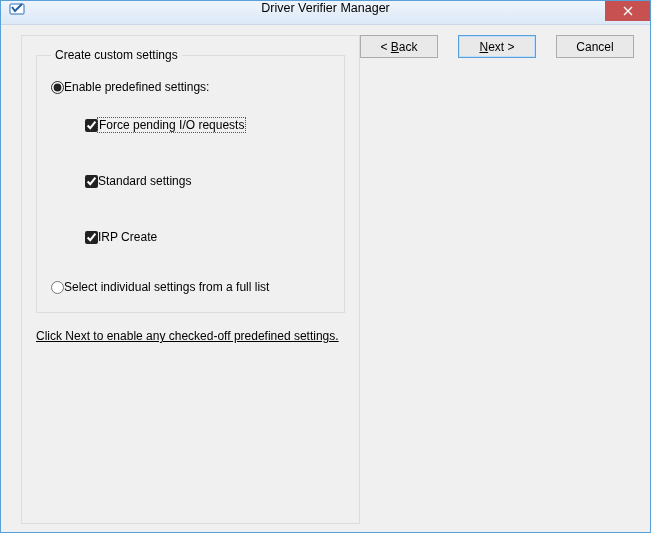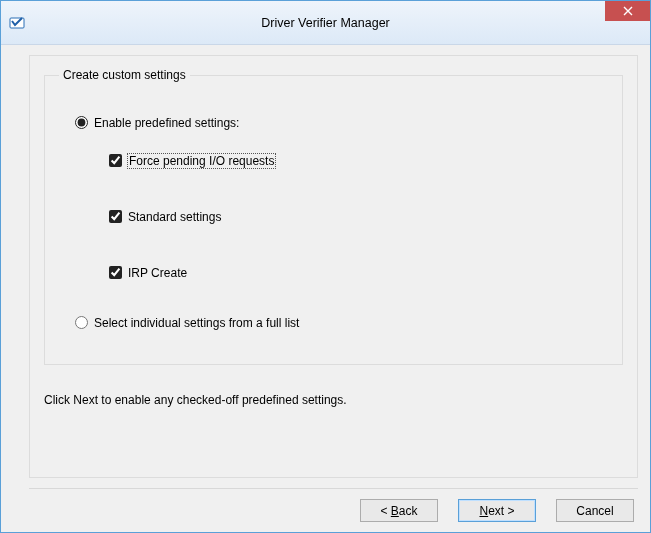--- a/index.html
+++ b/index.html
@@ -11,24 +11,24 @@
     color: #000;
   }
   .window {
     width: 651px; height: 533px;
     border: 1px solid #5aa0d8;
     background: #f0f0f0;
     display: flex; flex-direction: column;
     position: relative;
   }
   .titlebar {
-    height: 44px;
+    height: 24px;
     background: linear-gradient(#eef4fb, #dce9f7);
     border-bottom: 1px solid #c9d7e8;
-    display: flex; align-items: center;
+    display: flex; 
     position: relative;
   }
   .title-icon {
     width: 16px; height: 16px;
     margin: 0 6px 0 8px;
     display: flex; align-items: center; justify-content: center;
   }
   .title-text {
     position: absolute;
     left: 0; right: 0;
@@ -42,22 +42,22 @@
     width: 45px; height: 20px;
     background: #c75050;
     color: #fff;
     display: flex; align-items: center; justify-content: center;
     font-size: 13px; line-height: 1;
     cursor: pointer;
   }
   .client {
     flex: 1;
     background: #f0f0f0;
-    padding: 10px 12px 8px 28px;
-    display: flex; flex-direction: column;
+    padding: 10px 12px 8px 20px;
+    display: flex; flex-direction: row;
   }
   .panel {
     flex: 1;
     background: #f0f0f0;
     border: 1px solid #dcdcdc;
     padding: 12px 14px 10px 14px;
     display: flex; flex-direction: column;
     position: relative;
   }
   fieldset.group {
@@ -65,39 +65,39 @@
     border-radius: 0;
     margin: 0; padding: 18px 14px 18px 14px;
     position: relative;
   }
   fieldset.group > legend {
     font-size: 12px;
     color: #000;
     padding: 0 4px;
   }
   .radio-row, .check-row {
-    display: flex; align-items: flex-start;
-    gap: 6px;
-    margin: 16px;
+    display: flex; align-items: center;
+    margin: 0;
   }
   .radio-row + .opts { margin-left: 34px; }
   .opts { margin-top: 24px; }
   .check-row { margin-bottom: 42px; }
   .check-row:last-child { margin-bottom: 0; }
   input[type=radio], input[type=checkbox] {
     accent-color: #222;
     margin: 0;
     width: 13px; height: 13px;
   }
   label.txt { cursor: default; }
   .dotted { outline: 1px dotted #555; outline-offset: 0px; padding: 0 1px; }
   .radio2 { margin-top: 36px; }
   .instructions {
-    margin-top: 26px;
+    margin-top: 14px;
     line-height: 1.55;
+    text-decoration: underline;
   }
   .instructions p { margin: 0 0 8px 0; }
   .sep {
     height: 0;
     border-top: 1px solid #d8d8d8;
     margin: 10px 0 10px 0;
   }
   .button-row {
     display: flex; justify-content: flex-end; gap: 20px;
     padding: 0 4px 2px 0;

